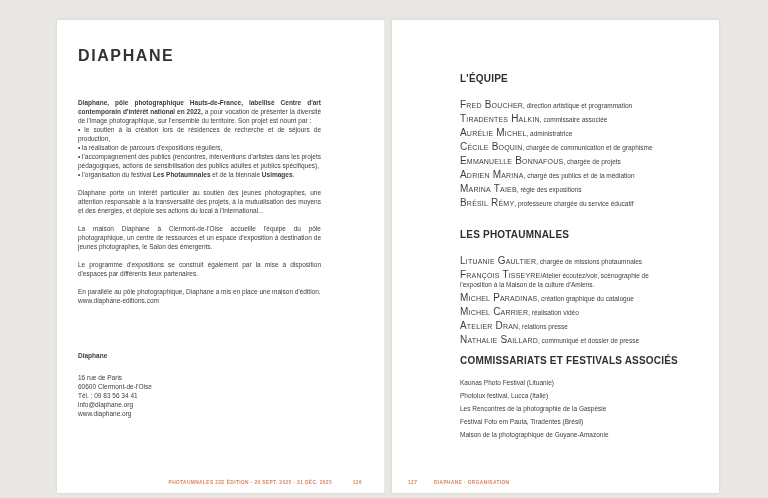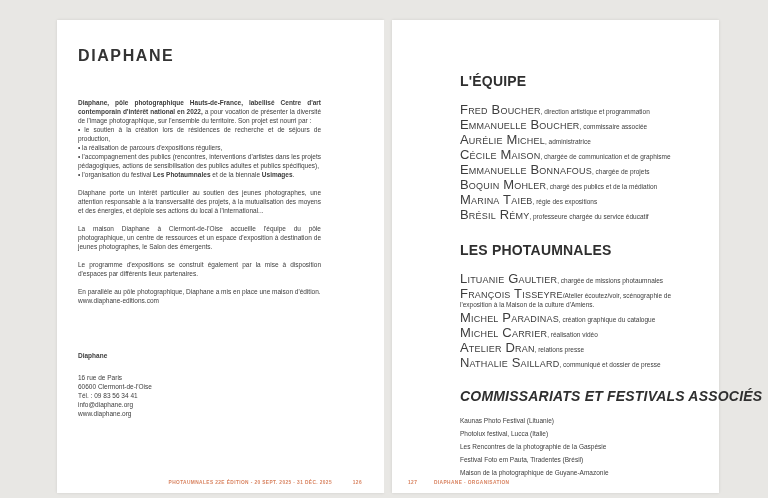--- a/index.html
+++ b/index.html
@@ -54,27 +54,27 @@
     color: var(--accent); white-space: nowrap;
   }
   .folio-edition { right: 52px; }
   .folio-num-left { right: 22px; }
   .folio-num-right { left: 16px; }
   .folio-section { left: 42px; }
 
   
   .rp-content { position: absolute; left: 68px; top: 53px; width: 218px; }
   .section-heading {
-    font-size: 14px; font-weight: 700; color: var(--heading);
+    font-size: 10px; font-weight: 700; color: var(--heading);
     letter-spacing: 0.2px; margin: 0 0 16px; white-space: nowrap;
   }
   .section-photaumnales .section-heading { margin-top: 21px; }
-  .section-commissariats .section-heading { margin-top: 19px; margin-bottom: 12px; font-style: italic; }
+  .section-commissariats .section-heading { margin-top: 10px; margin-bottom: 12px; }
   .member { font-size: 6.5px; line-height: 9px; margin: 0 0 4px; }
-  .member-name { font-variant: small-caps; font-size: 13px; letter-spacing: 0.2px; }
+  .member-name { font-variant: small-caps; font-size: 10px; letter-spacing: 0.2px; }
   .festival { font-size: 6.5px; line-height: 9px; margin: 0 0 4px; }
 </style>
 </head>
 <body>
 
 <div class="spread">
 
   <div class="page page-left">
 
     <div class="page-title">DIAPHANE</div>
@@ -107,25 +107,25 @@
 
   <div class="gutter"></div>
 
   <div class="page page-right">
 
     <div class="rp-content">
 
       <div class="section section-equipe">
         <h2 class="section-heading">L'ÉQUIPE</h2>
         <p class="member"><span class="member-name">Fred Boucher</span><span>, direction artistique et programmation</span></p>
-        <p class="member"><span class="member-name">Emmanuelle Boucher</span><span>, commissaire associée</span></p>
+        <p class="member"><span class="member-name">Tiradentes Halkin</span><span>, commissaire associée</span></p>
         <p class="member"><span class="member-name">Aurélie Michel</span><span>, administratrice</span></p>
-        <p class="member"><span class="member-name">Cécile Maison</span><span>, chargée de communication et de graphisme</span></p>
+        <p class="member"><span class="member-name">Cécile Boquin</span><span>, chargée de communication et de graphisme</span></p>
         <p class="member"><span class="member-name">Emmanuelle Bonnafous</span><span>, chargée de projets</span></p>
-        <p class="member"><span class="member-name">Boquin Mohler</span><span>, chargé des publics et de la médiation</span></p>
+        <p class="member"><span class="member-name">Adrien Marina</span><span>, chargé des publics et de la médiation</span></p>
         <p class="member"><span class="member-name">Marina Taieb</span><span>, régie des expositions</span></p>
         <p class="member"><span class="member-name">Brésil Rémy</span><span>, professeure chargée du service éducatif</span></p>
       </div>
 
       <div class="section section-photaumnales">
         <h2 class="section-heading">LES PHOTAUMNALES</h2>
         <p class="member"><span class="member-name">Lituanie Gaultier</span><span>, chargée de missions photaumnales</span></p>
         <p class="member"><span class="member-name">François Tisseyre</span><span>/Atelier écoutez/voir, scénographie de l'exposition à la Maison de la culture d'Amiens.</span></p>
         <p class="member"><span class="member-name">Michel Paradinas</span><span>, création graphique du catalogue</span></p>
         <p class="member"><span class="member-name">Michel Carrier</span><span>, réalisation vidéo</span></p>

